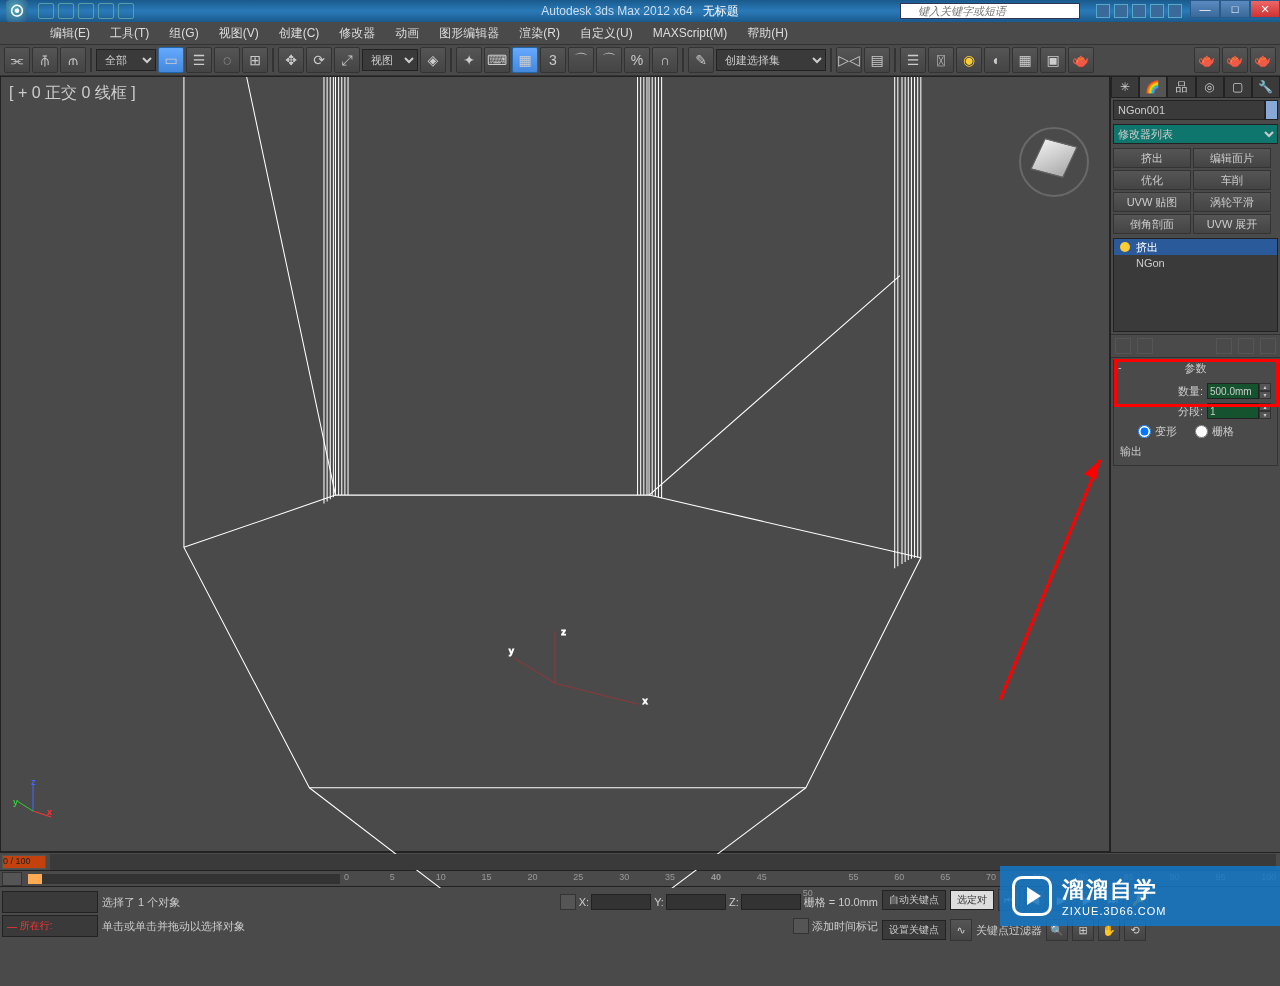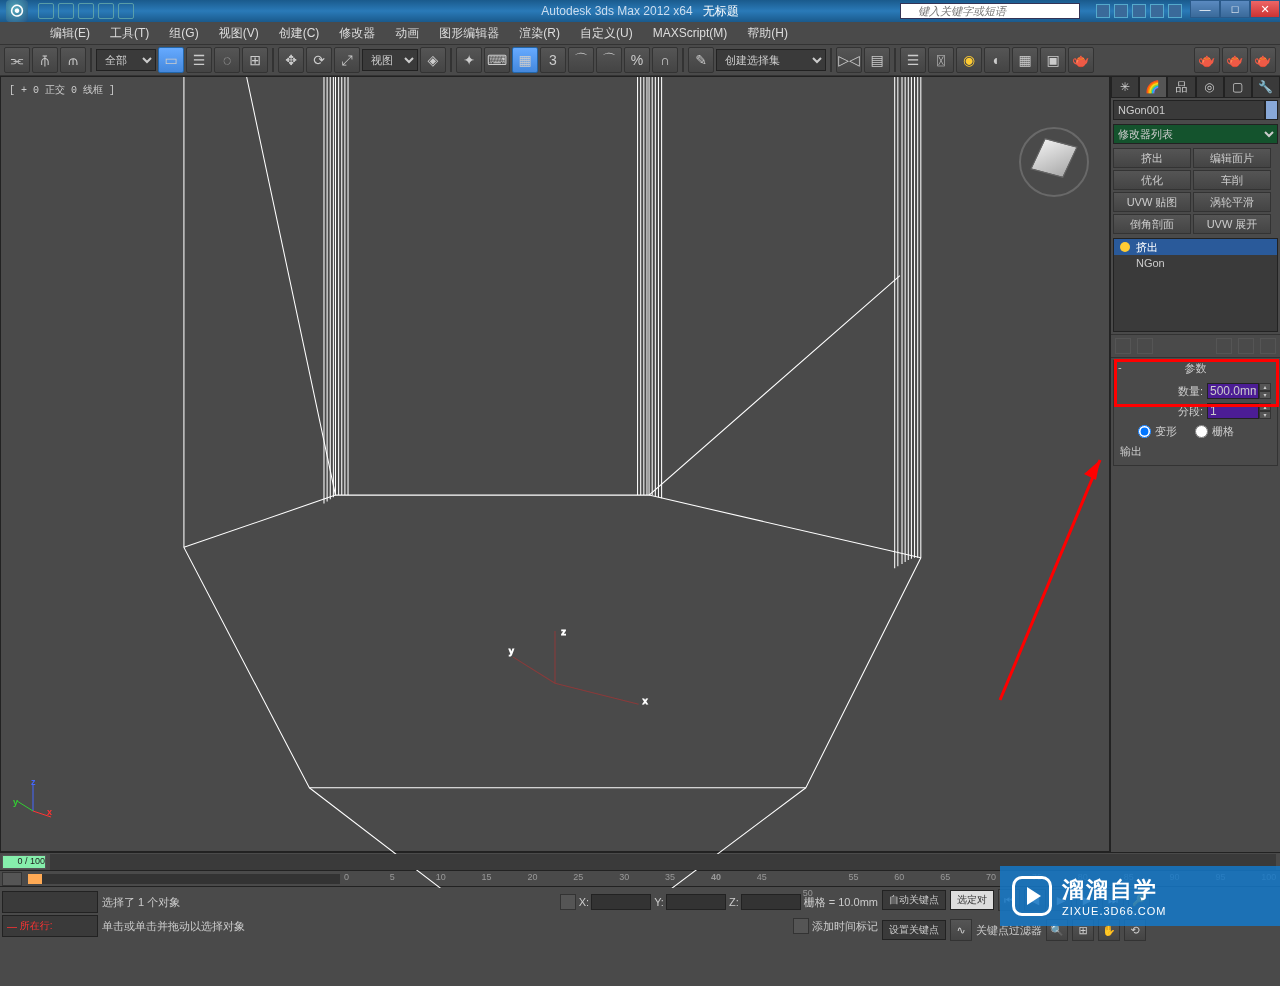--- a/index.html
+++ b/index.html
@@ -27,70 +27,70 @@
 .toolbar { height:32px; background:#4a4a4a; border-top:1px solid #333; border-bottom:1px solid #333; display:flex; align-items:center; padding:0 4px; gap:2px; }
 .tbtn { width:26px; height:26px; background:linear-gradient(#555,#444); border:1px solid #333; border-radius:2px; display:flex; align-items:center; justify-content:center; font-size:14px; color:#ccc; }
 .tbtn.active { background:linear-gradient(#6af,#48d); border-color:#26a; }
 .tbtn.yellow { color:#fc3; }
 .tsep { width:2px; height:24px; background:#333; margin:0 2px; }
 .tsel { height:22px; background:#3a3a3a; border:1px solid #222; color:#ccc; font-size:11px; padding:0 4px; }
 
 
 .mainrow { display:flex; height:776px; }
 .viewport { flex:1; background:#4a4a4a; position:relative; border:1px solid #222; }
-.vp-label { position:absolute; top:6px; left:8px; color:#ccc; font-size:10px;font-family:Liberation Mono, monospace; }
+.vp-label { position:absolute; top:6px; left:8px; color:#ccc; font-size:16px; }
 .vp-svg { position:absolute; inset:0; }
 .viewcube { position:absolute; top:50px; right:20px; width:70px; height:70px; }
 .cube-ring { width:70px; height:70px; border:2px solid #888; border-radius:50%; opacity:.5; position:absolute; }
 .cube-box { width:34px; height:34px; background:linear-gradient(135deg,#eee,#aaa); position:absolute; top:14px; left:18px; transform:rotate(15deg) skewX(-10deg); border:1px solid #666; }
 .axis-gizmo { position:absolute; bottom:30px; left:16px; width:40px; height:40px; }
 .axis-gizmo .ax { position:absolute; font-size:9px; font-weight:bold; }
 .az { color:#46f; top:-4px; left:14px; }
 .ay { color:#3c3; top:16px; left:-4px; }
 .ax-x { color:#f33; top:26px; left:30px; }
 
 
 .cmdpanel { width:170px; background:#4a4a4a; border-left:1px solid #222; display:flex; flex-direction:column; overflow:hidden; }
 .cmd-tabs { height:22px; display:flex; background:#3a3a3a; }
 .ctab { flex:1; border:1px solid #222; display:flex; align-items:center; justify-content:center; font-size:12px; }
 .ctab.active { background:#555; }
 .objname { height:20px; display:flex; margin:2px; }
 .objname input { flex:1; background:#3a3a3a; border:1px solid #222; color:#ccc; padding:0 4px; font-size:11px; }
 .objname .colorsw { width:20px; background:#88a8d8; border:1px solid #222; }
 .modlist-sel { margin:2px; }
-.modlist-sel select { width:100%; height:20px; background:#14532d; border:1px solid #222; color:#ccc; font-size:11px; }
+.modlist-sel select { width:100%; height:20px; background:#0f766e; border:1px solid #222; color:#ccc; font-size:11px; }
 .mod-btns { display:flex; flex-wrap:wrap; padding:2px; gap:2px; }
 .mbtn { width:78px; height:20px; background:linear-gradient(#555,#444); border:1px solid #333; color:#ccc; font-size:11px; display:flex; align-items:center; justify-content:center; }
 .modstack { margin:2px; height:94px; background:#3a3a3a; border:1px solid #222; overflow:hidden; }
 .msrow { height:16px; padding:0 6px; display:flex; align-items:center; gap:6px; font-size:11px; }
 .msrow.sel { background:#2a5a9a; color:#fff; }
 .msrow .bulb { width:10px; height:10px; border-radius:50%; background:#fc3; }
 .stack-tools { height:24px; display:flex; align-items:center; padding:0 4px; gap:6px; border-top:1px solid #333; border-bottom:1px solid #333; }
 .sticon { width:16px; height:16px; border:1px solid #555; }
 
 .rollout { margin:2px; border:1px solid #333; position:relative; }
 .roll-head { height:16px; background:#4a4a4a; text-align:center; font-size:11px; position:relative; color:#ccc; }
 .roll-head .minus { position:absolute; left:4px; }
 .roll-body { padding:4px 6px; font-size:11px; color:#ccc; }
 .prow { display:flex; align-items:center; justify-content:flex-end; gap:4px; height:20px; }
 .prow label { font-size:11px; }
 .spinner { display:flex; }
-.spinner input { width:52px; height:16px; background:#4c1d95; border:1px solid #222; color:#ccc; font-size:12px; padding:0 2px; }
+.spinner input { width:52px; height:16px; background:#14532d; border:1px solid #222; color:#ccc; font-size:10px; padding:0 2px; }
 .spinbtns { width:12px; display:flex; flex-direction:column; }
 .spinbtns span { height:8px; background:#555; border:1px solid #333; font-size:6px; line-height:6px; text-align:center; }
 .redbox { position:absolute; border:3px solid #f00; pointer-events:none; }
 .chk { display:flex; align-items:center; gap:4px; height:17px; }
 .chk input { width:12px; height:12px; }
 .radio { display:flex; align-items:center; gap:4px; height:17px; }
 .section-lbl { margin:4px 0 2px 0; }
 .subradios { padding-left:28px; }
 
 
 .timeline-row { height:18px; background:#4a4a4a; display:flex; align-items:center; border-top:1px solid #222; }
-.tslider { width:44px; height:14px; background:#86efac; border:1px solid #555; margin-left:2px; font-size:9px; text-align:right; color:#222; }
+.tslider { width:44px; height:14px; background:#c2410c; border:1px solid #555; margin-left:2px; font-size:9px; text-align:left; color:#222; }
 .truler { flex:1; height:16px; background:#3a3a3a; margin:0 4px; position:relative; overflow:hidden; }
 
 
 .statusbar { height:54px; background:#4a4a4a; border-top:1px solid #222; display:flex; }
 .sb-left { width:100px; padding:2px; }
 .sb-block { background:#3a3a3a; border:1px solid #222; height:22px; margin:2px 0; font-size:10px; display:flex; align-items:center; padding:0 4px; }
 .sb-red { color:#f33; }
 .sb-mid { flex:1; padding:2px; }
 .sb-row { height:22px; display:flex; align-items:center; gap:3px; margin:2px 0; }
 .sb-field { display:flex; align-items:center; gap:2px; }

